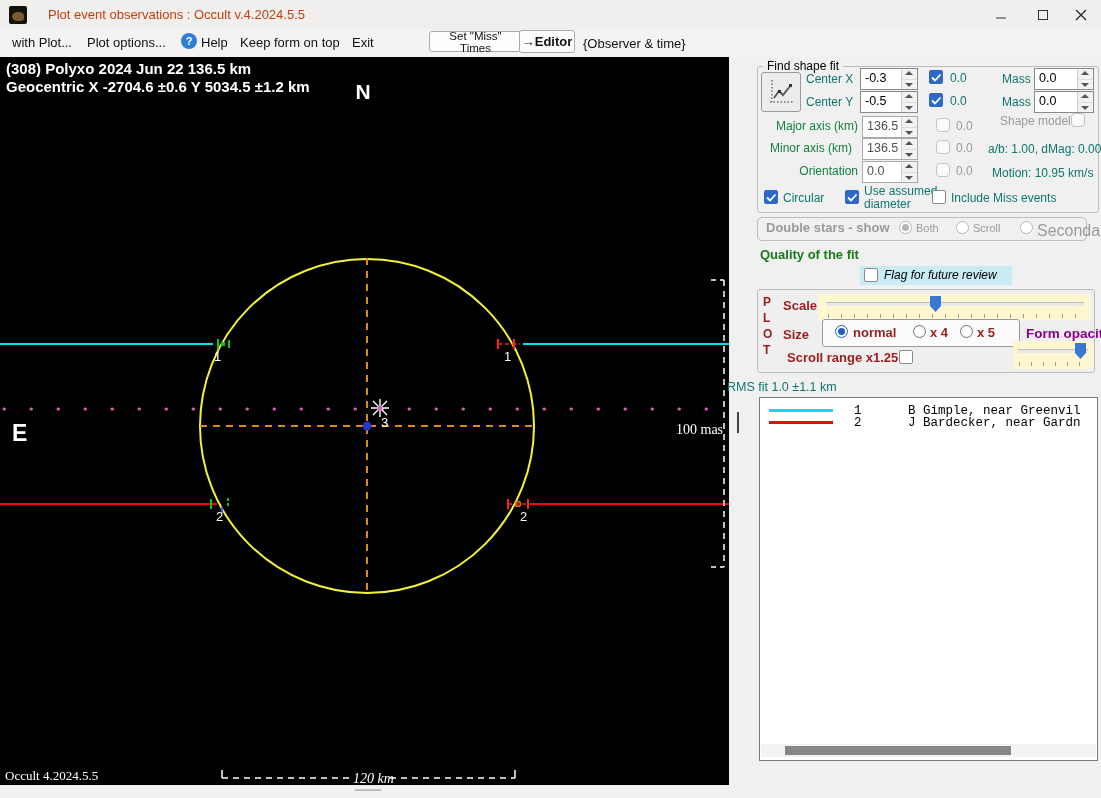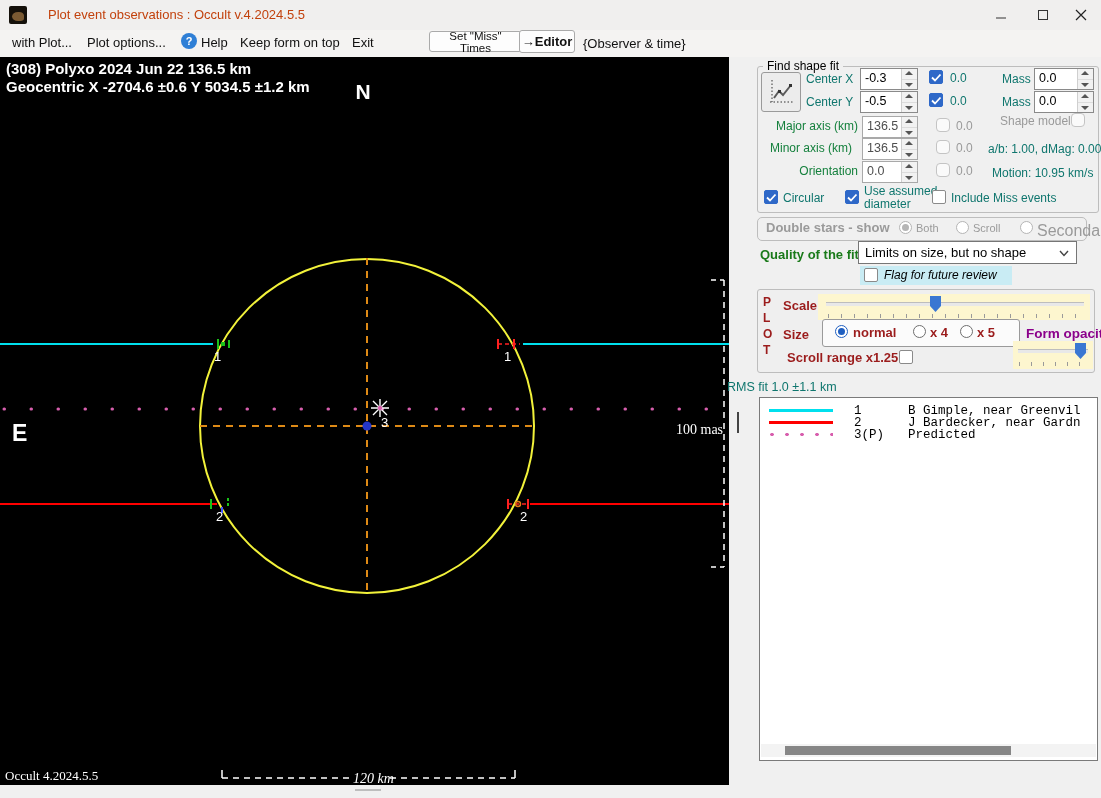--- a/index.html
+++ b/index.html
@@ -284,26 +284,20 @@
   <div class="groupbox" style="left:757px;top:217px;width:328px;height:22px;border-radius:5px"></div>
   <span class="lb gray" style="left:766px;top:220px;font-weight:bold;font-size:13px">Double stars - show</span>
   <span class="rad dis on" style="left:899px;top:221px"></span>
   <span class="lb gray" style="left:916px;top:222px;font-size:11px">Both</span>
   <span class="rad dis" style="left:956px;top:221px"></span>
   <span class="lb gray" style="left:973px;top:222px;font-size:11px">Scroll</span>
   <span class="rad dis" style="left:1020px;top:221px"></span>
   <span class="lb gray" style="left:1037px;top:222px;font-size:16px">Secondary</span>
 
   <span class="lb" style="left:760px;top:247px;font-weight:bold;font-size:13px;color:#1a7a1a">Quality of the fit</span>
-  <div id="combo">
-    <span class="ctext">Limits on size, but no shape</span>
-    <svg style="position:absolute;right:7px;top:8px" width="10" height="7">
-        <polyline points="1,1 5,5.5 9,1" fill="none" stroke="#444" stroke-width="1.4"></polyline>
-      </svg>
-  </div>
   <div id="flagwrap">
     <span class="cb" style="left:4px;top:2px;position:absolute"></span>
     <span style="position:absolute;left:24px;top:2px;font-size:12px;font-style:italic;color:#000;white-space:nowrap">Flag for future review</span>
   </div>
 
   <div class="groupbox" style="left:757px;top:289px;width:336px;height:82px;background:#efefef"></div>
   <span class="lb maroon" style="left:763px;top:295px">P</span>
   <span class="lb maroon" style="left:763px;top:311px">L</span>
   <span class="lb maroon" style="left:763px;top:327px">O</span>
   <span class="lb maroon" style="left:763px;top:343px">T</span>
@@ -338,23 +332,18 @@
     <div class="lrow mono" style="top:7px">
       <span class="swatch" style="background:#00e0ee"></span>
       <span class="num">1</span>
       <span class="nm">B Gimple, near Greenvil</span>
     </div>
     <div class="lrow mono" style="top:19px">
       <span class="swatch" style="background:#ff0000"></span>
       <span class="num">2</span>
       <span class="nm">J Bardecker, near Gardn</span>
     </div>
-    <div class="lrow mono" style="top:31px">
-      <span class="swatch dots"></span>
-      <span class="num">3(P)</span>
-      <span class="nm">Predicted</span>
-    </div>
   </div>
   <div id="hscroll">
     <div id="hthumb"></div>
   </div>
 
 </div>
 
 </body></html>

